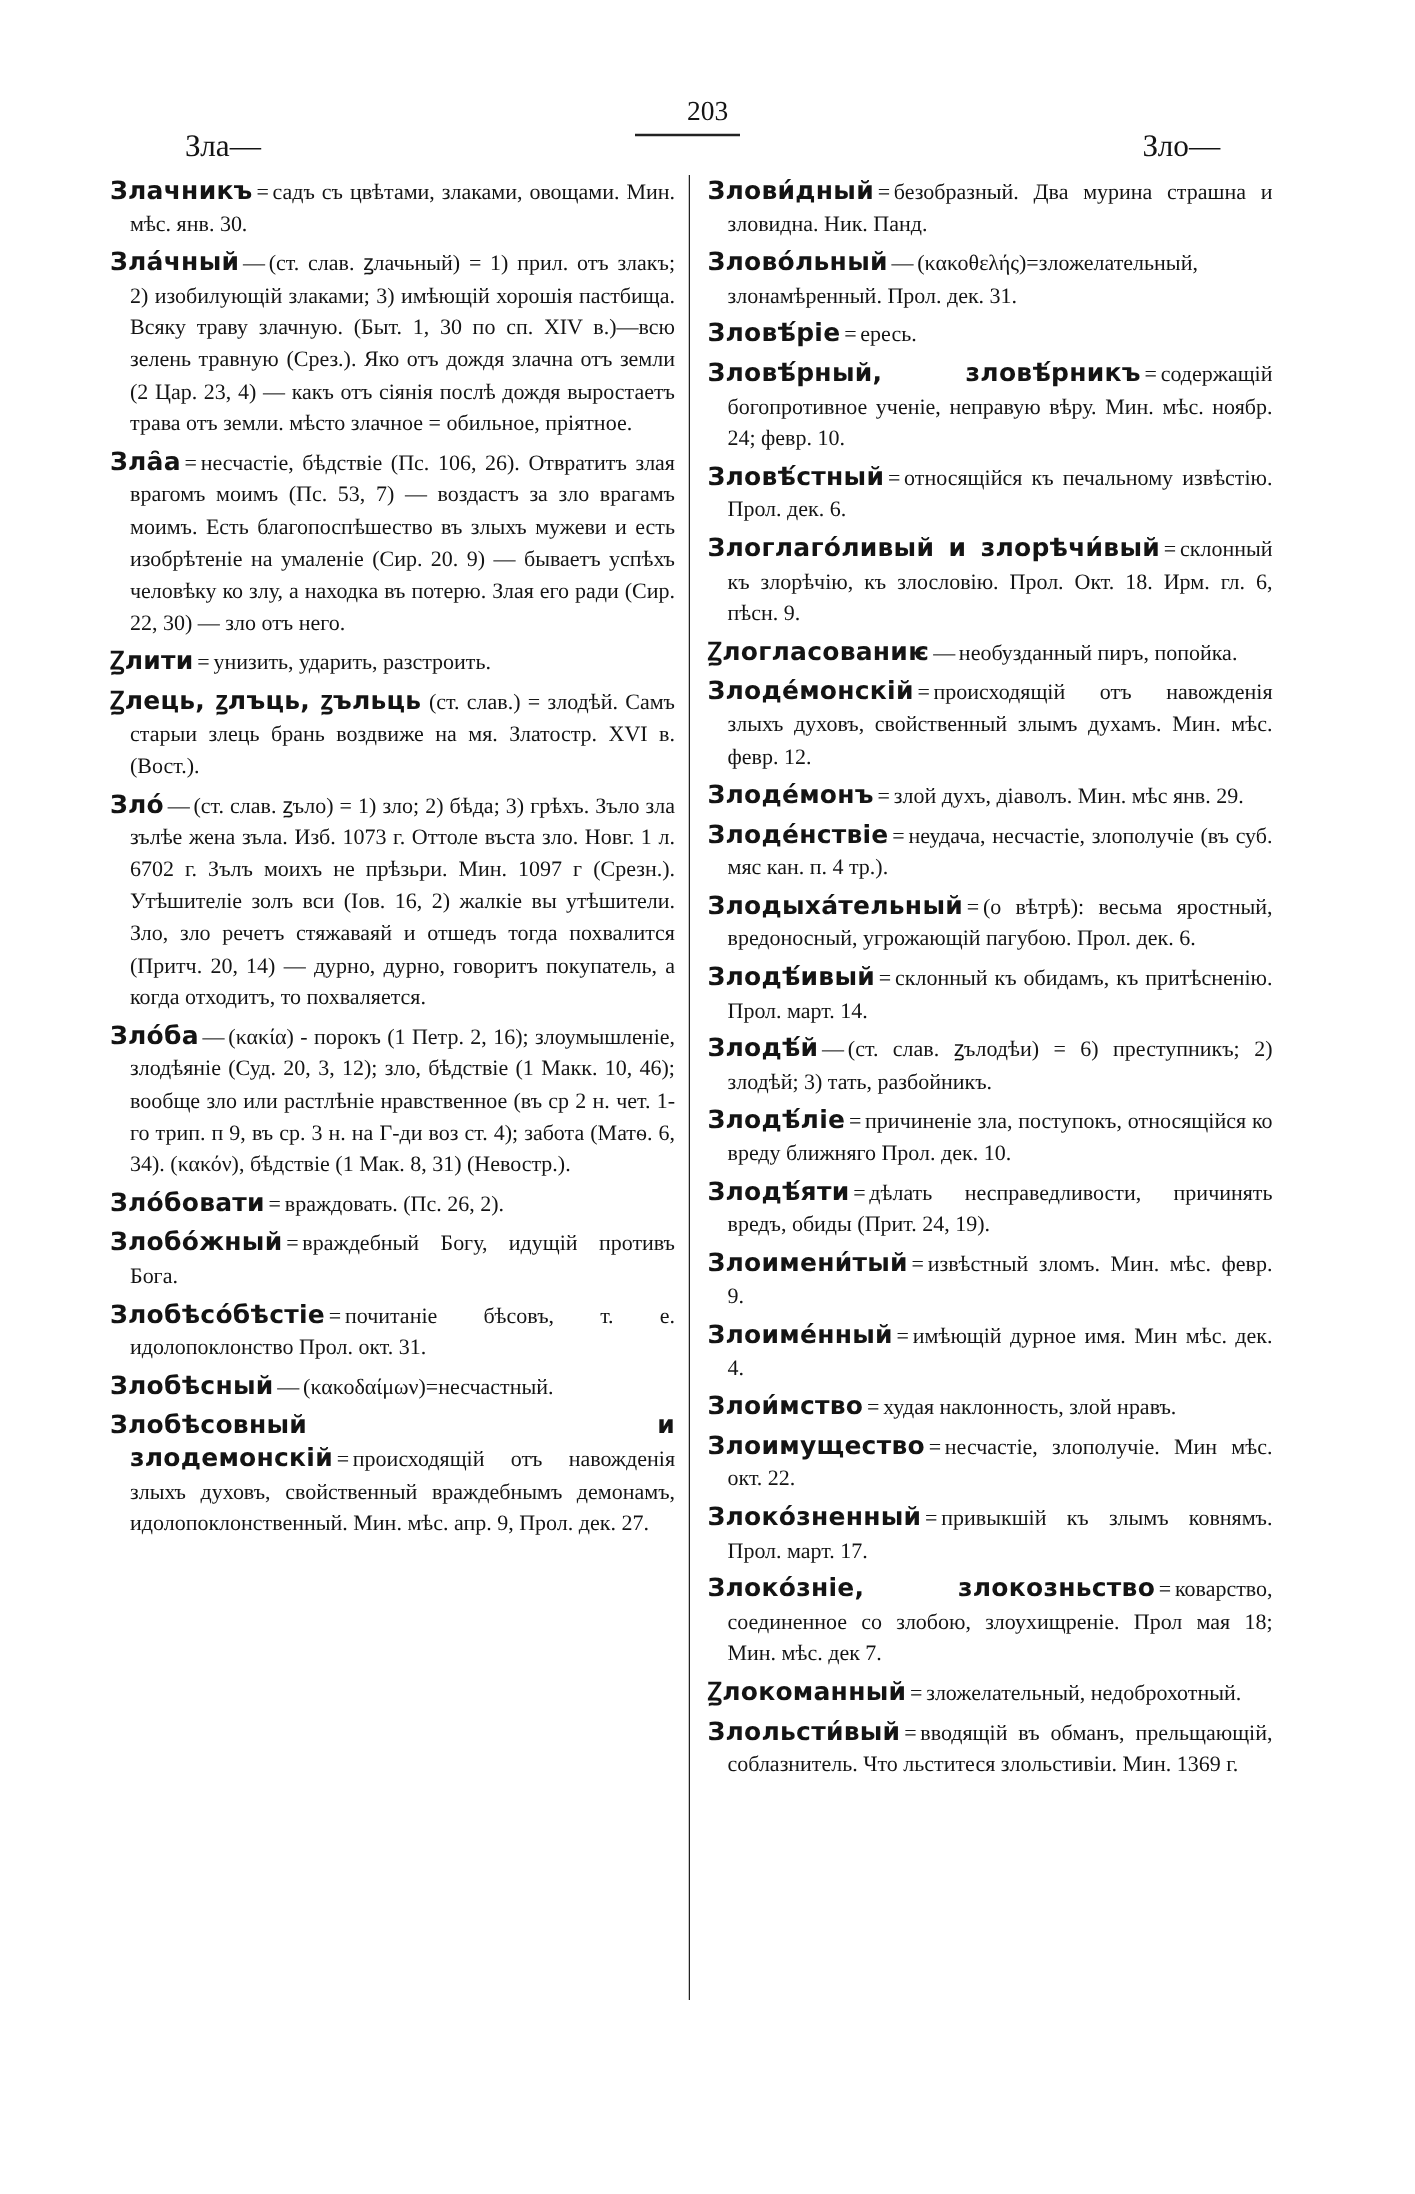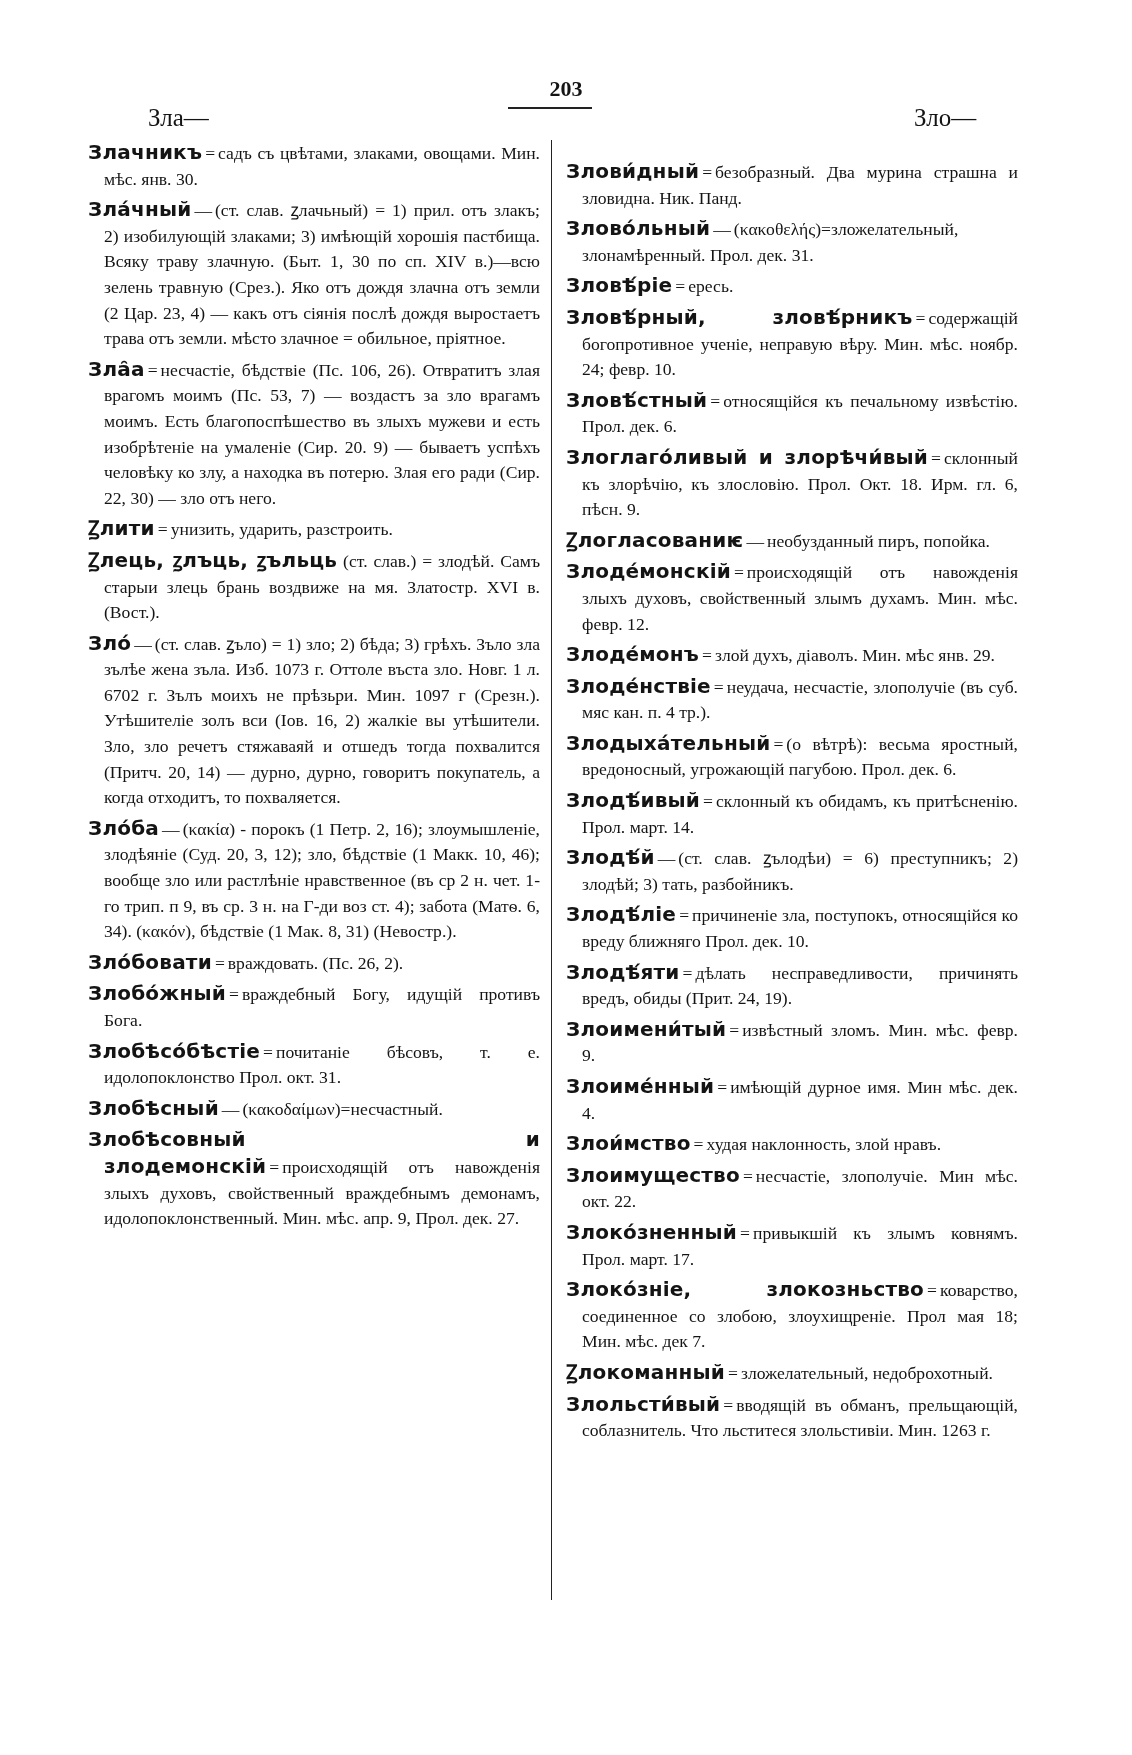--- a/index.html
+++ b/index.html
@@ -3,39 +3,39 @@
 <meta charset="utf-8">
 <style>
   html, body { margin: 0; padding: 0; background: #ffffff; }
   body {
     width: 1132px; height: 1755px; position: relative; overflow: hidden;
     font-family: "DejaVu Serif", "Liberation Serif", serif;
     color: #141414;
   }
   .page-number {
     position: absolute; left: 0; width: 1132px; top: 76px; text-align: center;
-    font-family: "Liberation Serif", serif; font-weight: bold; font-size: 22px;
+    font-family: "Liberation Serif", serif; font-weight: normal; font-size: 22px;
   }
   .page-rule {
     position: absolute; left: 508px; top: 104px; width: 84px; height: 3px;
     border-bottom: 2px solid #222;
   }
   .running-head {
     position: absolute; top: 104px; font-family: "Liberation Serif", serif;
     font-size: 25px;
     margin-left: 12px;
   }
   .running-head.left { left: 136px; }
   .running-head.right { left: 902px; }
   .column {
     position: absolute; top: 140px; width: 452px;
     font-family: "Liberation Serif", serif; font-size: 17.6px; line-height: 25.6px;
   }
   .column.left { left: 88px; }
-  .column.right { left: 566px; margin-top: 19px; }
+  .column.right { left: 566px; }
   .divider {
     position: absolute; left: 551px; top: 140px; width: 0; height: 1460px;
     border-left: 1.6px solid #222;
   }
   .entry {
     margin: 0 0 5px 0; padding-left: 16px; text-indent: -16px;
     text-align: justify;
   }
   .hw {
     font-family: "DejaVu Sans", sans-serif; font-weight: bold; font-size: 20px;
@@ -83,14 +83,14 @@
     <p class="entry"><span class="hw">Злодѣ́й</span><span class="sep">—</span><span class="def">(ст. слав. ꙁълодѣи) = 6) преступникъ; 2) злодѣй; 3) тать, разбойникъ.</span></p>
     <p class="entry"><span class="hw">Злодѣ́ліе</span><span class="sep">=</span><span class="def">причиненіе зла, поступокъ, относящійся ко вреду ближняго Прол. дек. 10.</span></p>
     <p class="entry"><span class="hw">Злодѣ́яти</span><span class="sep">=</span><span class="def">дѣлать несправедливости, причинять вредъ, обиды (Прит. 24, 19).</span></p>
     <p class="entry"><span class="hw">Злоимени́тый</span><span class="sep">=</span><span class="def">извѣстный зломъ. Мин. мѣс. февр. 9.</span></p>
     <p class="entry"><span class="hw">Злоиме́нный</span><span class="sep">=</span><span class="def">имѣющій дурное имя. Мин мѣс. дек. 4.</span></p>
     <p class="entry"><span class="hw">Злои́мство</span><span class="sep">=</span><span class="def">худая наклонность, злой нравъ.</span></p>
     <p class="entry"><span class="hw">Злоимущество</span><span class="sep">=</span><span class="def">несчастіе, злополучіе. Мин мѣс. окт. 22.</span></p>
     <p class="entry"><span class="hw">Злоко́зненный</span><span class="sep">=</span><span class="def">привыкшій къ злымъ ковнямъ. Прол. март. 17.</span></p>
     <p class="entry"><span class="hw">Злоко́зніе, злокозньство</span><span class="sep">=</span><span class="def">коварство, соединенное со злобою, злоухищреніе. Прол мая 18; Мин. мѣс. дек 7.</span></p>
     <p class="entry"><span class="hw">Ꙁлокоманный</span><span class="sep">=</span><span class="def">зложелательный, недоброхотный.</span></p>
-    <p class="entry"><span class="hw">Злольсти́вый</span><span class="sep">=</span><span class="def">вводящій въ обманъ, прельщающій, соблазнитель. Что льститеся злольстивіи. Мин. 1263 г.</span></p>
+    <p class="entry"><span class="hw">Злольсти́вый</span><span class="sep">=</span><span class="def">вводящій въ обманъ, прельщающій, соблазнитель. Что льститеся злольстивіи. Мин. 1369 г.</span></p>
   </div>
 
 </body></html>

